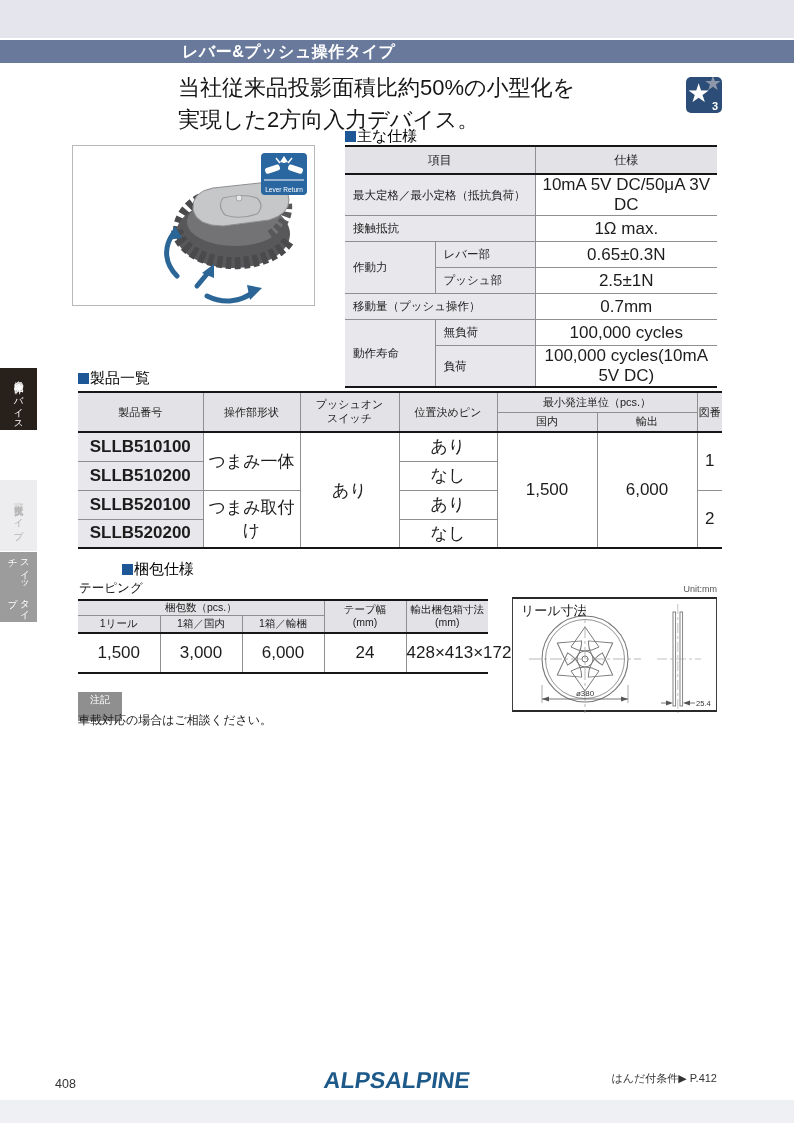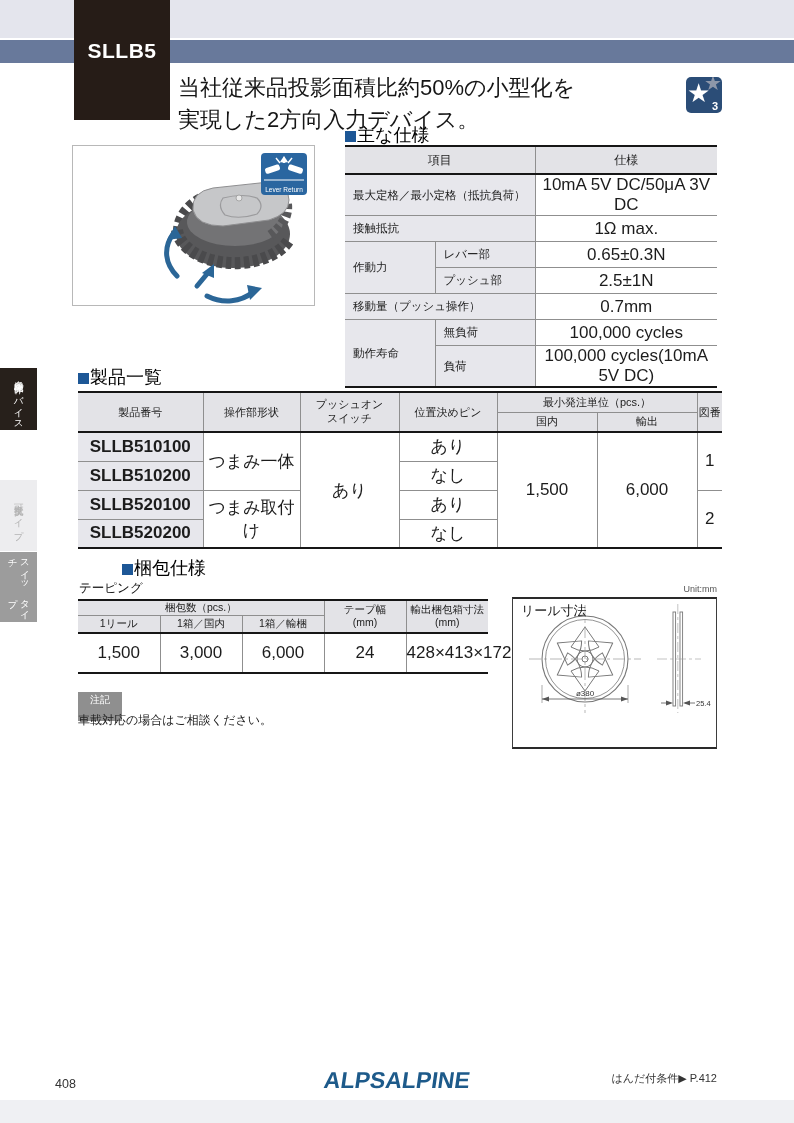--- a/index.html
+++ b/index.html
@@ -18,21 +18,21 @@
   .star-gray  { position:absolute; right:0px; top:-6px; color:#8d97a9; font-size:20px; }
   .star-white { position:absolute; left:1px; top:1px; color:#ffffff; font-size:26px; }
   .star-num   { position:absolute; right:4px; bottom:1px; color:#fff; font-size:11px; font-weight:bold; }
 
   
   .product-panel { position:absolute; left:72px; top:145px; width:243px; height:161px; border:1px solid #b8b8b8; background:#fff; }
   .lever-badge { position:absolute; top:7px; right:7px; width:46px; height:42px; background:#2a66a0; border-radius:4px; }
   .lever-badge-label { position:absolute; bottom:2px; left:0; width:100%; text-align:center; color:#fff; font-size:6.5px; line-height:1; }
 
   
-  .section-heading { position:absolute; font-size:18px; color:#000; height:13px; line-height:13px; }
+  .section-heading { position:absolute; font-size:15px; color:#000; height:13px; line-height:13px; }
   .section-heading .sq { display:inline-block; width:11px; height:11px; background:#1d5796; vertical-align:-1px; margin-right:1px; }
   .h-mainspec { left:345px; top:129px; }
   .h-products { left:78px;  top:371px; }
   .h-packing  { left:78px;  top:562px;padding-left:44px; }
   .sub-heading { position:absolute; left:79px; top:580px; font-size:12.5px; color:#111; }
 
   
   table.spec { border-collapse:collapse; table-layout:fixed; border-top:2px solid #161616; border-bottom:2px solid #161616; }
   table.spec th, table.spec td { border:1px solid #8f8f8f; font-size:17px; font-weight:normal; text-align:center; padding:0; color:#1c1c1c; }
   table.spec thead { border-bottom:2px solid #161616; }
@@ -53,21 +53,21 @@
 
   .packing-table { position:absolute; left:78px; top:599px; width:410px; }
   .packing-table thead th { font-size:10.5px; }
   .packing-table thead tr.r1 th { height:15px; }
   .packing-table thead tr.r2 th { height:17px; }
   .packing-table tbody td { height:40px; }
   .twoline span { display:block; line-height:1.25; }
 
   
   .unit-label { position:absolute; left:512px; top:584px; width:205px; text-align:right; font-size:9px; color:#555; }
-  .reel-box { position:absolute; left:512px; top:597px; width:205px; height:152px; border:1px solid #3d3d3d; border-top:2px solid #2a2a2a; border-bottom:2px solid #2a2a2a; background:#fff; }
+  .reel-box { position:absolute; left:512px; top:597px; width:205px; height:115px; border:1px solid #3d3d3d; border-top:2px solid #2a2a2a; border-bottom:2px solid #2a2a2a; background:#fff; }
   .reel-label { position:absolute; left:8px; top:3px; font-size:13px; color:#111; }
 
   
   .note-badge { position:absolute; left:78px; top:692px; width:44px; height:29px; background:#8f8f8f; color:#fff; font-size:10px; text-align:center; line-height:15px; }
   .note-text { position:absolute; left:78px; top:712px; font-size:12px; color:#222; }
 
   
   .page-num { position:absolute; left:55px; top:1077px; font-size:12.5px; color:#333; }
   .logo { position:absolute; left:0; right:0; top:1067px; text-align:center; color:#1d5a8a; font-size:23px; font-weight:bold; transform:skewX(-8deg); letter-spacing:0; }
   .solder-ref { position:absolute; right:77px; top:1071px; font-size:11px; color:#333; }
@@ -79,23 +79,21 @@
   .tab2 { top:480px; height:71px; background:#ededef; color:#b3b3b3; }
   .tab3 { top:552px; height:70px; background:#9c9c9c; color:#fff; }
 </style>
 </head>
 <body>
 
 <div class="page">
 
   <div class="topband"></div>
   <div class="titleband"></div>
-  <div class="model-box">
-    <span class="model-text">SLLB5</span>
-  </div>
+  <div class="band-title">レバー&amp;プッシュ操作タイプ</div>
 
   <div class="description">
     <div>当社従来品投影面積比約50%の小型化を</div>
     <div>実現した2方向入力デバイス。</div>
   </div>
 
   <div class="star-badge">
     <span class="star-gray">★</span>
     <span class="star-white">★</span>
     <span class="star-num">3</span>

